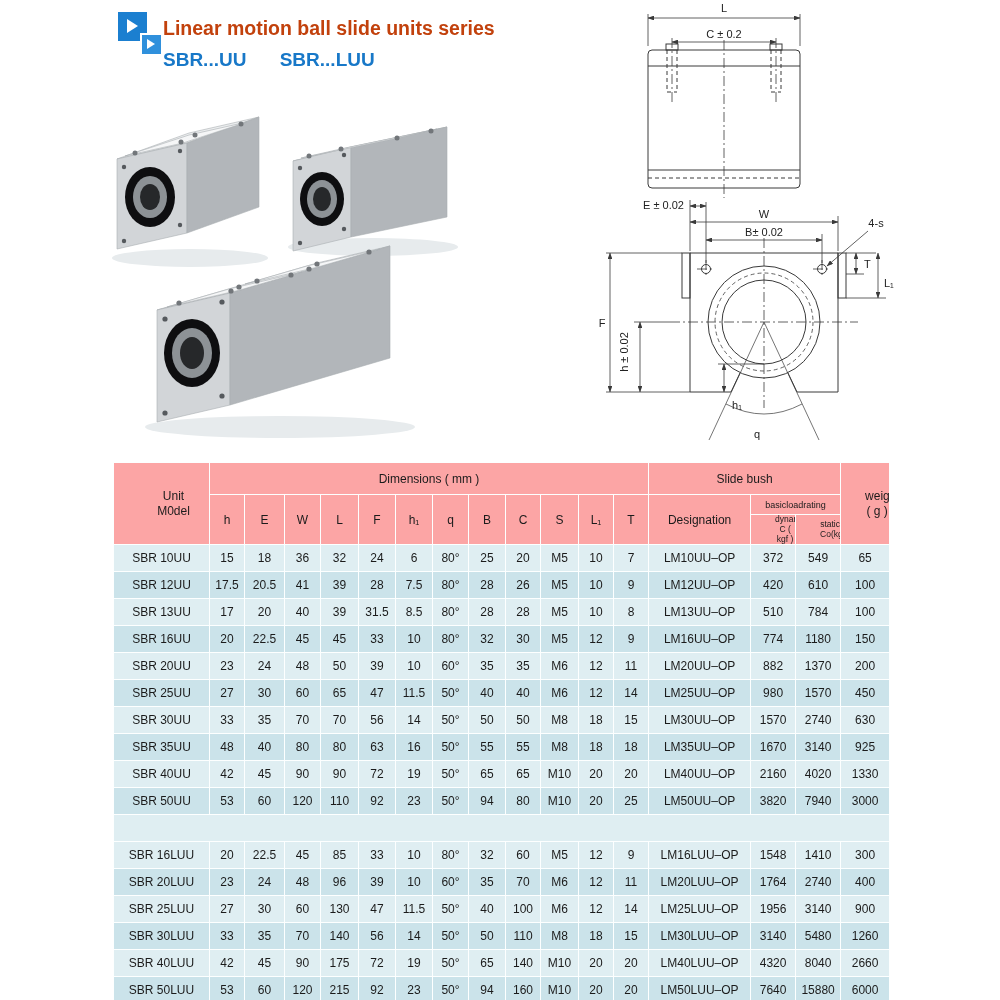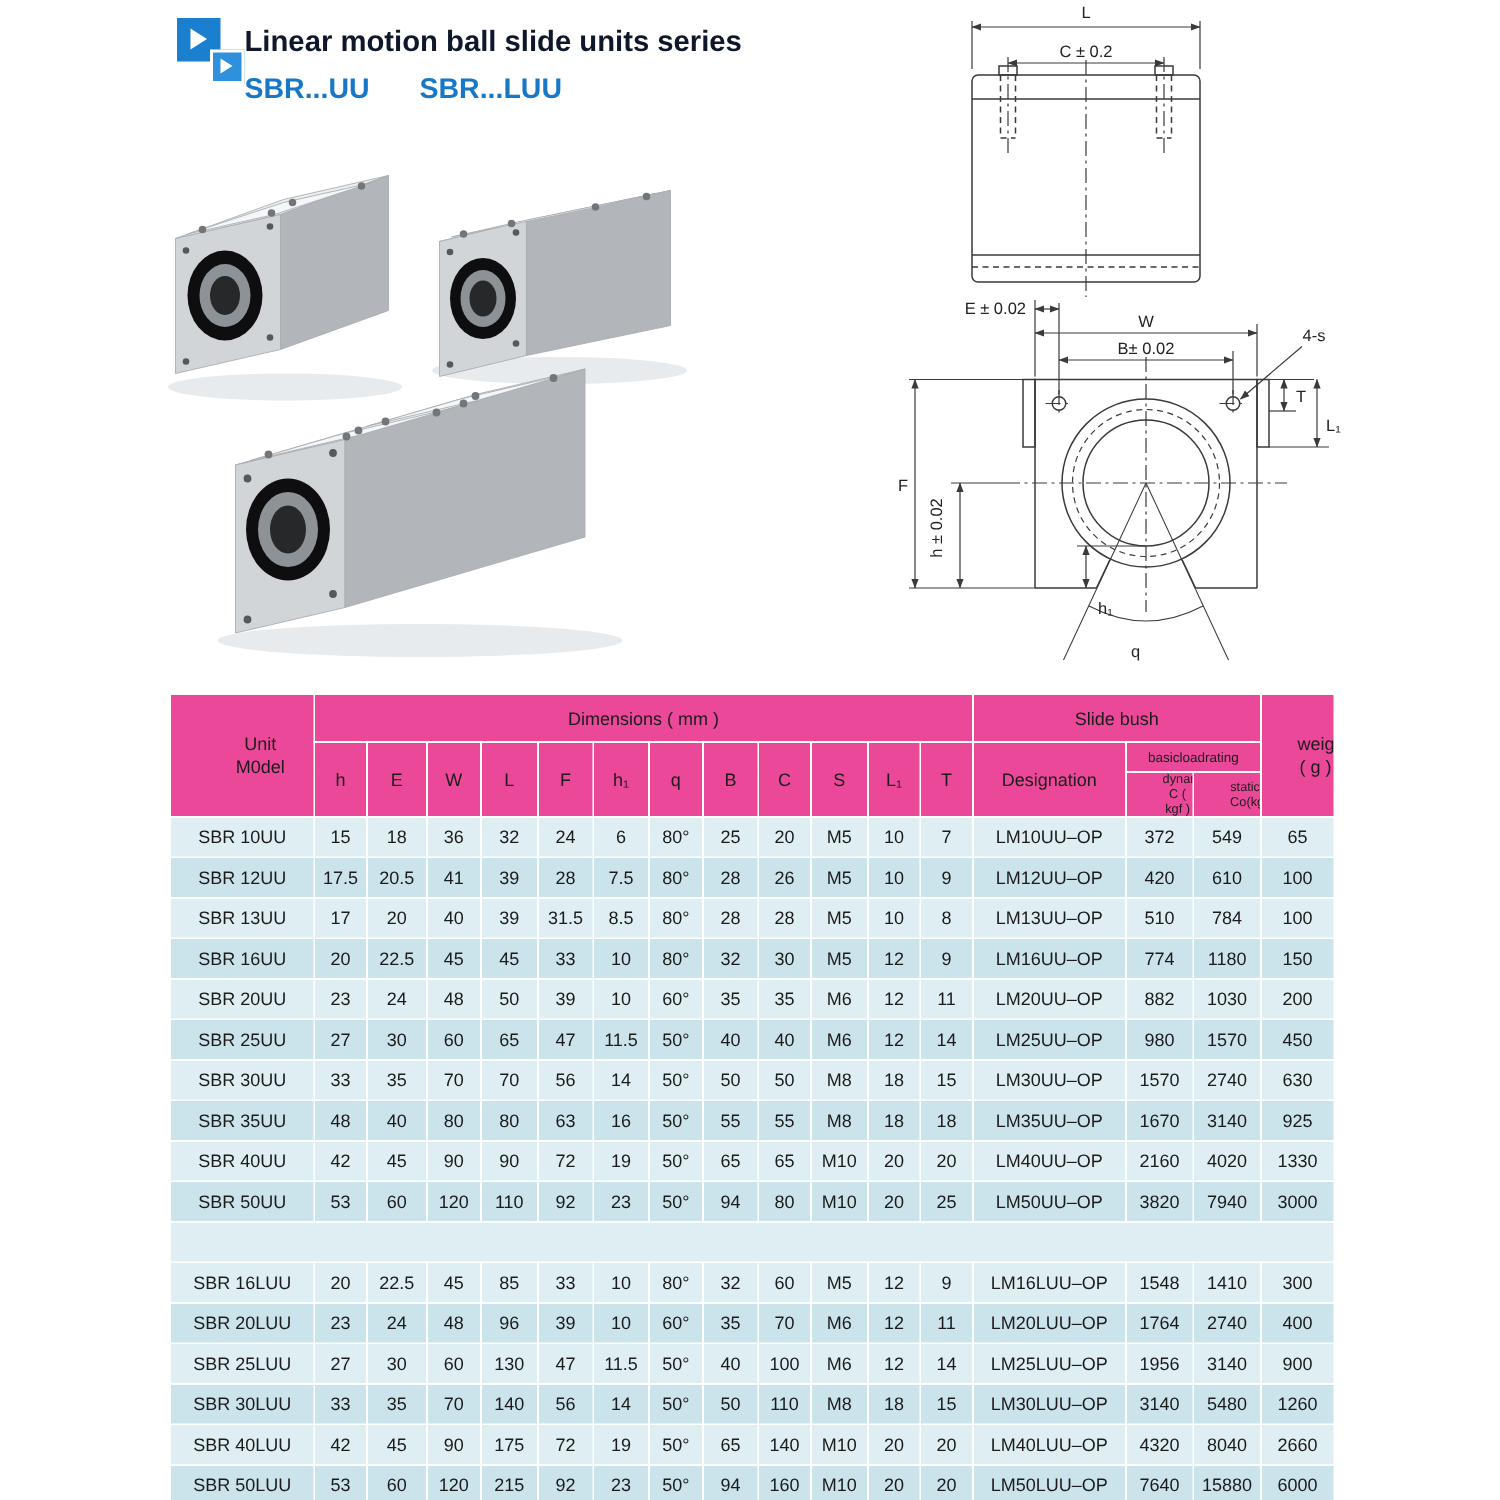--- a/index.html
+++ b/index.html
@@ -11,34 +11,34 @@
   .page { position:absolute; inset:0; }
 
   
   .sq { position:absolute; }
   .sq1 { left:118px; top:12px; width:29px; height:29px; background:#1b7fd0; }
   .sq2 { left:140px; top:33px; width:23px; height:23px; background:#2f90dc; border:2px solid #ffffff; }
   .tri { position:absolute; width:0; height:0; border-left:11px solid #ffffff;
          border-top:7px solid transparent; border-bottom:7px solid transparent; left:9px; top:7px; }
   .tri2 { border-left-width:8px; border-top-width:5px; border-bottom-width:5px; left:5px; top:4px; }
 
-  .title { position:absolute; left:163px; top:17px; font-size:19.5px; font-weight:700; color:#0f172a; }
+  .title { position:absolute; left:163px; top:17px; font-size:19.5px; font-weight:700; color:#c2410c; }
   .subtitle { position:absolute; left:163px; top:49px; font-size:19px; font-weight:700; color:#1878c8; }
   .subtitle span { display:inline-block;text-align:right; }
   .subtitle span + span { margin-left:28px; }
 
   .photos  { position:absolute; left:95px;  top:95px; }
   .drawing { position:absolute; left:580px; top:0; }
 
   
   .spec { position:absolute; left:113px; top:462px; width:776px;
           border-collapse:collapse; table-layout:fixed; font-size:12px; }
   .spec th, .spec td { border:1px solid #fdffff; font-weight:400; text-align:center;
                        vertical-align:middle; padding:0; overflow:hidden; }
-  .spec thead th { background:#ec4899; }
+  .spec thead th { background:#fca5a5; }
   .spec thead tr:nth-child(1) { height:32px; }
   .spec thead tr:nth-child(2) { height:20px; }
   .spec thead tr:nth-child(3) { height:30px; }
   .spec tbody td { height:27px; background:#dfeef2; }
   .spec tbody[data-rows] tr:nth-child(even) td { background:#cbe3ea; }
   .gapbody td { height:26px; background:#eaf4f7; }
   .load { font-size:9px; }
   .tiny { font-size:8.5px; }
   .two div { line-height:1.25;margin-left:24px; }
   .tiny div { line-height:1.15; }
@@ -395,21 +395,21 @@
           <td>39</td>
           <td>10</td>
           <td>60°</td>
           <td>35</td>
           <td>35</td>
           <td>M6</td>
           <td>12</td>
           <td>11</td>
           <td>LM20UU–OP</td>
           <td>882</td>
-          <td>1030</td>
+          <td>1370</td>
           <td>200</td>
         </tr>
         <tr>
           <td>SBR 25UU</td>
           <td>27</td>
           <td>30</td>
           <td>60</td>
           <td>65</td>
           <td>47</td>
           <td>11.5</td>

